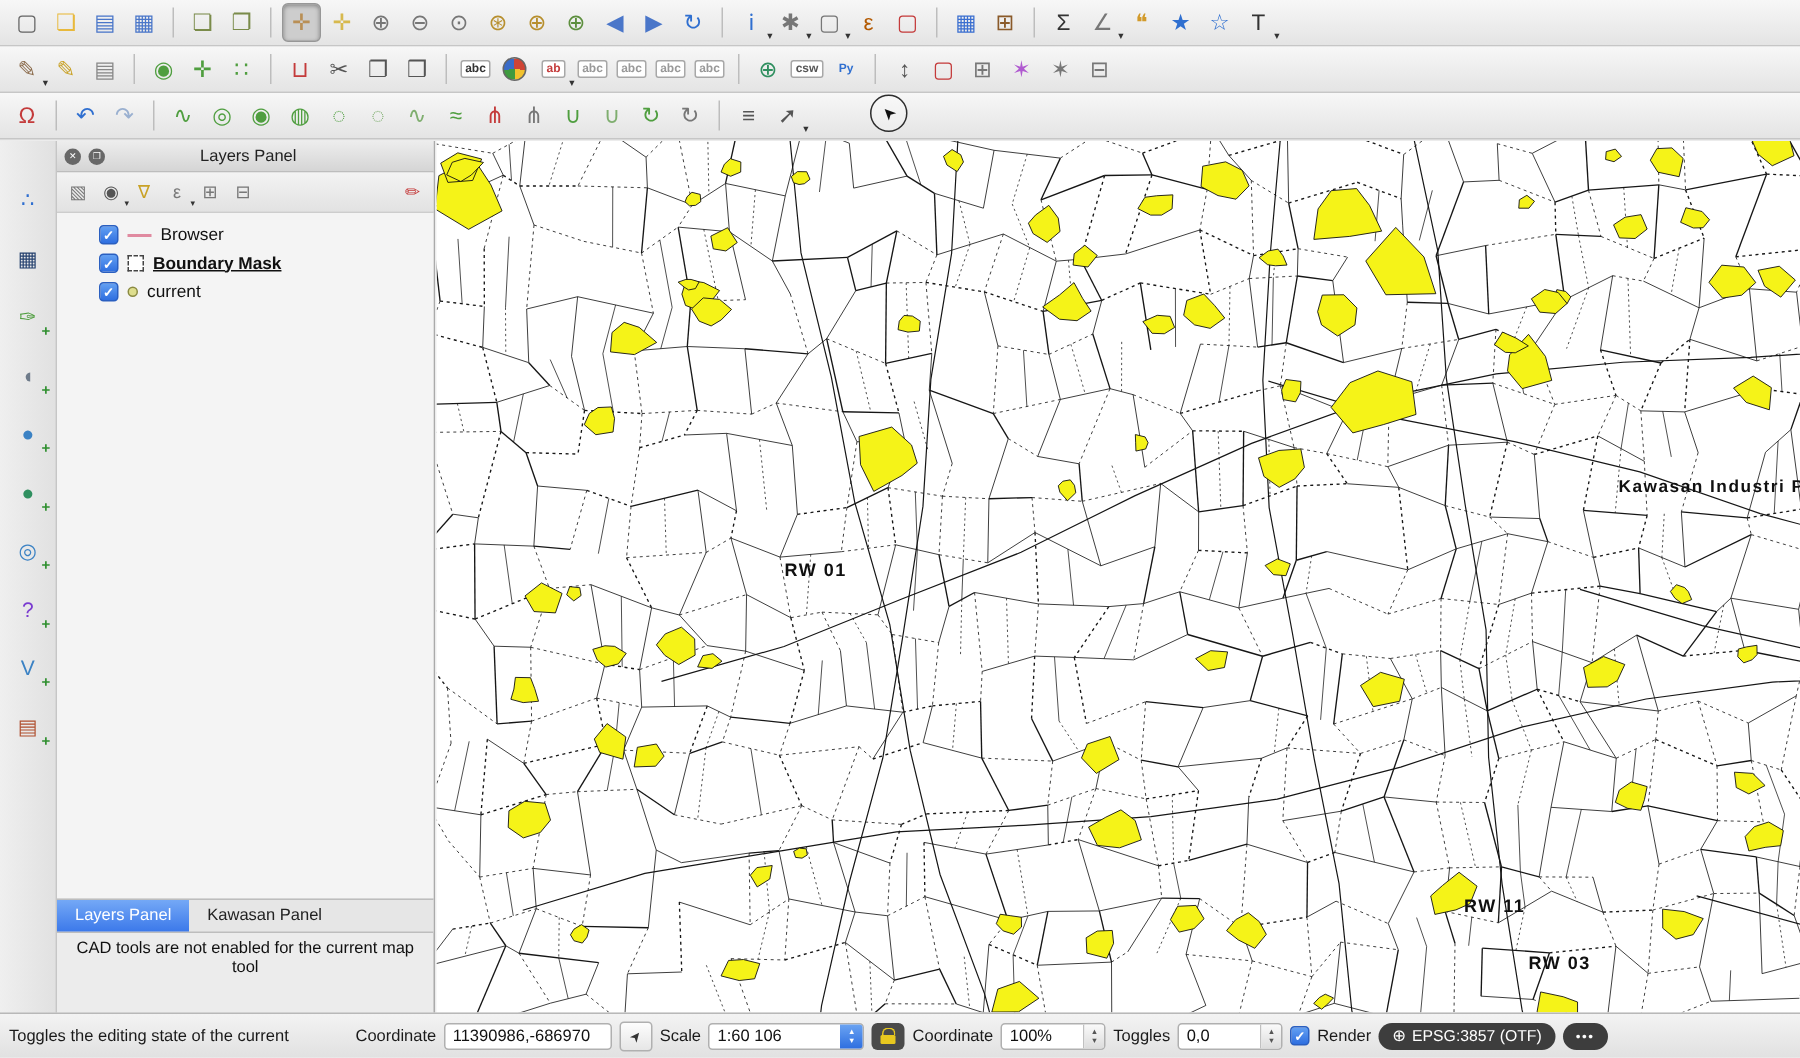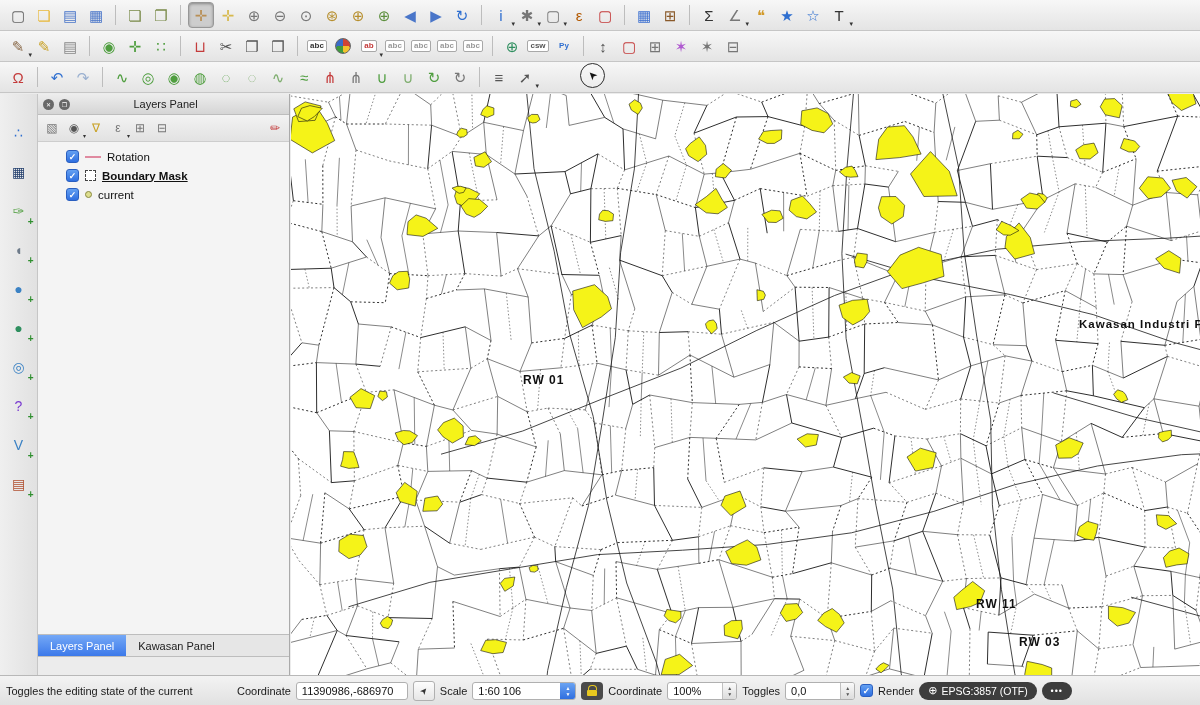--- a/index.html
+++ b/index.html
@@ -425,37 +425,38 @@
         <span class="glyph" style="color: rgb(119, 119, 119);">⊟</span>
       </span>
       <span class="pt-icon">
         <span class="glyph" style="color: rgb(196, 59, 59);">✏</span>
       </span>
     </div>
   <div class="layer-list">
       <div class="layer-row">
         <span class="checkbox">✓</span>
         <span class="swatch-line"></span>
-        <span class="layer-label">Rotation</span>
+        <span class="layer-label">Browser</span>
       </div>
       <div class="layer-row">
         <span class="checkbox">✓</span>
         <span class="swatch-polygon"></span>
         <span class="layer-label b u">Boundary Mask</span>
       </div>
       <div class="layer-row">
         <span class="checkbox">✓</span>
         <span class="swatch-point"></span>
         <span class="layer-label">current</span>
       </div>
     </div>
   <div class="tabs">
       <div class="tab active">Layers Panel</div>
       <div class="tab">Kawasan Panel</div>
     </div>
+  <div class="adv-msg">CAD tools are not enabled for the current map tool</div>
   <div class="dock-bottom"></div>
 </div>
 
 <div class="map">
   <svg width="909" height="581" viewBox="0 0 909 581" xmlns="http://www.w3.org/2000/svg">
       <rect x="0" y="0" width="909" height="581" fill="#ffffff"></rect>
       <line x1="-9.3" y1="0.5" x2="37.5" y2="8.2" stroke="#161616" stroke-width="0.55" stroke-dasharray="2 2.4"></line>
       <line x1="37.5" y1="8.2" x2="59.3" y2="-3.8" stroke="#161616" stroke-width="0.55" stroke-dasharray="2 2.4"></line>
       <line x1="59.3" y1="-3.8" x2="113.0" y2="-7.7" stroke="#161616" stroke-width="0.55"></line>
       <line x1="113.0" y1="-7.7" x2="139.7" y2="10.8" stroke="#161616" stroke-width="0.55"></line>

